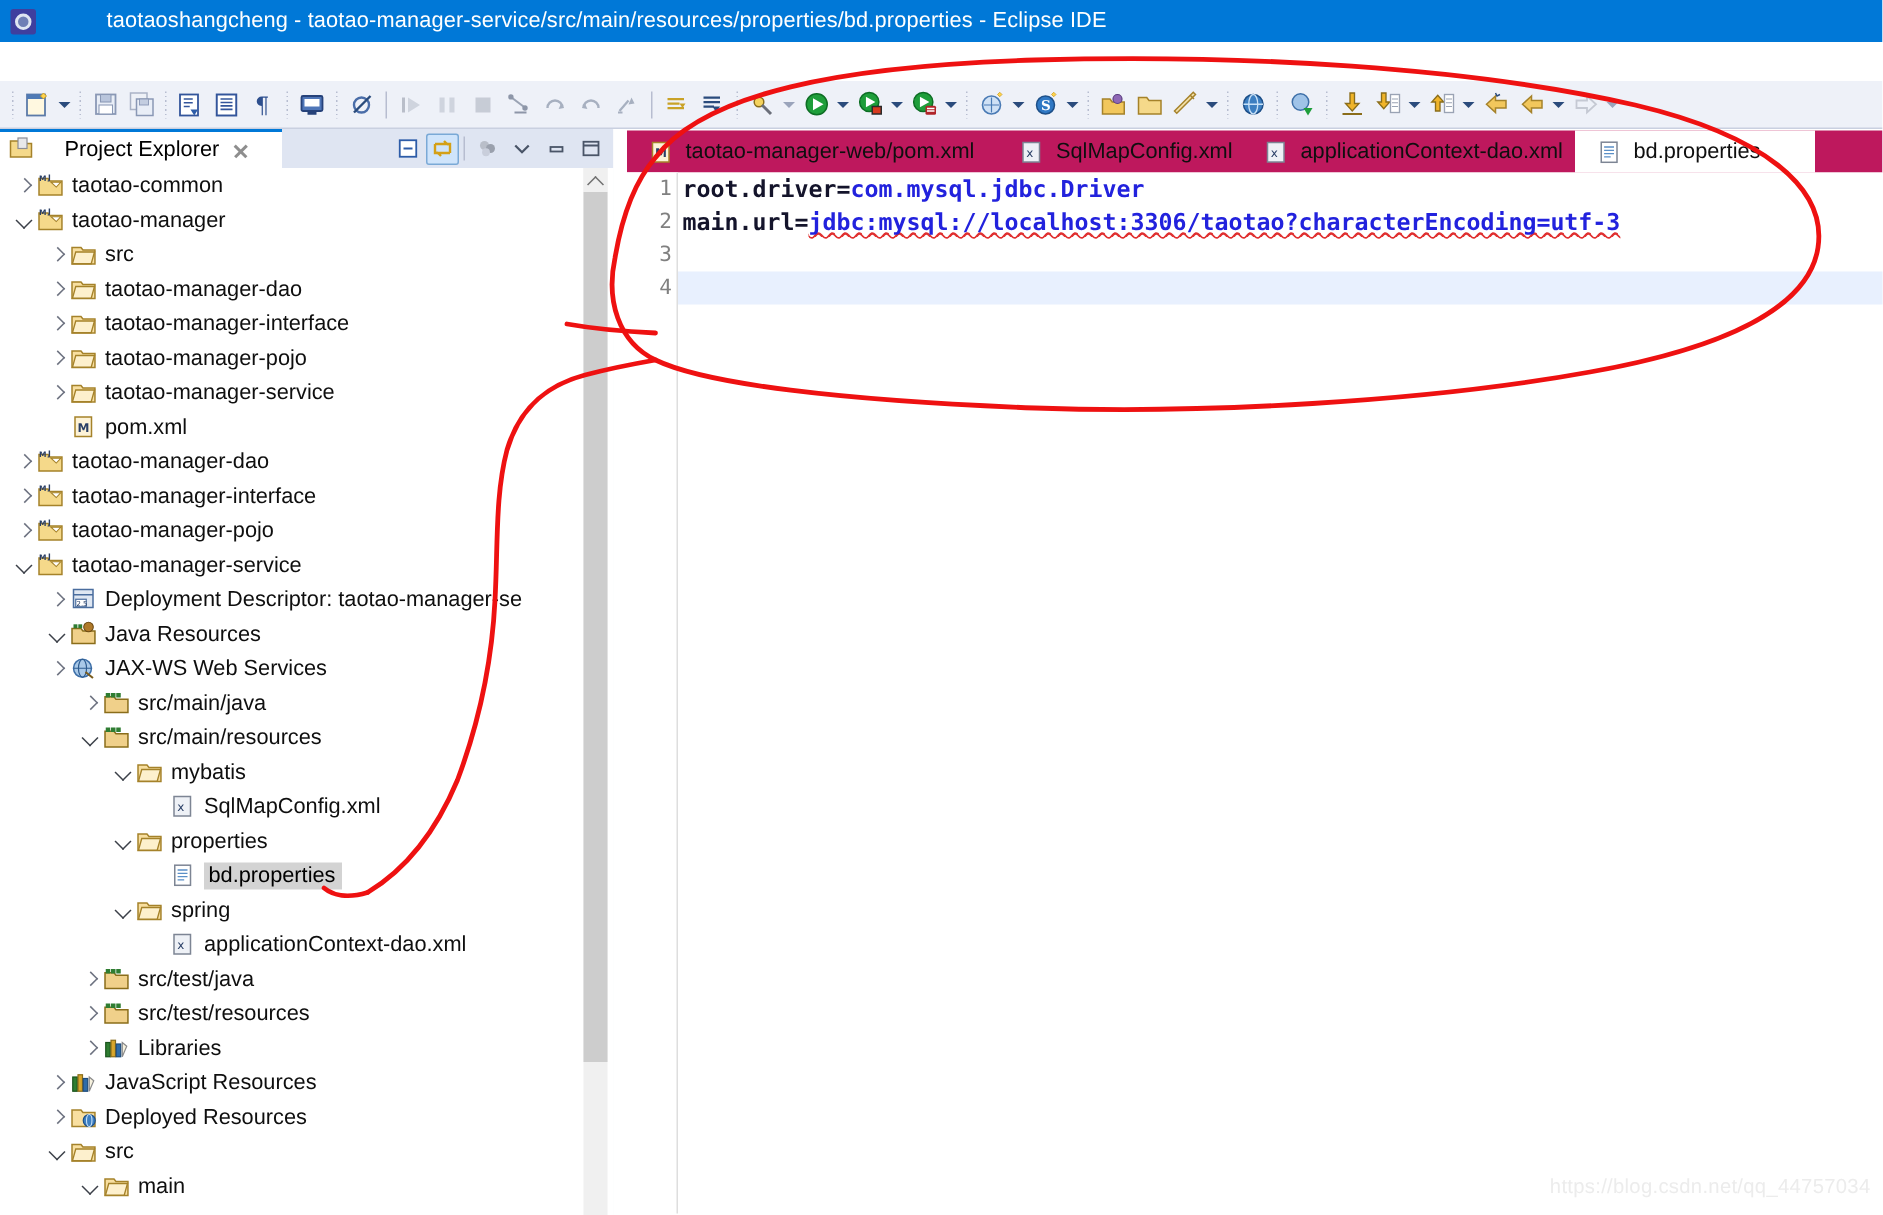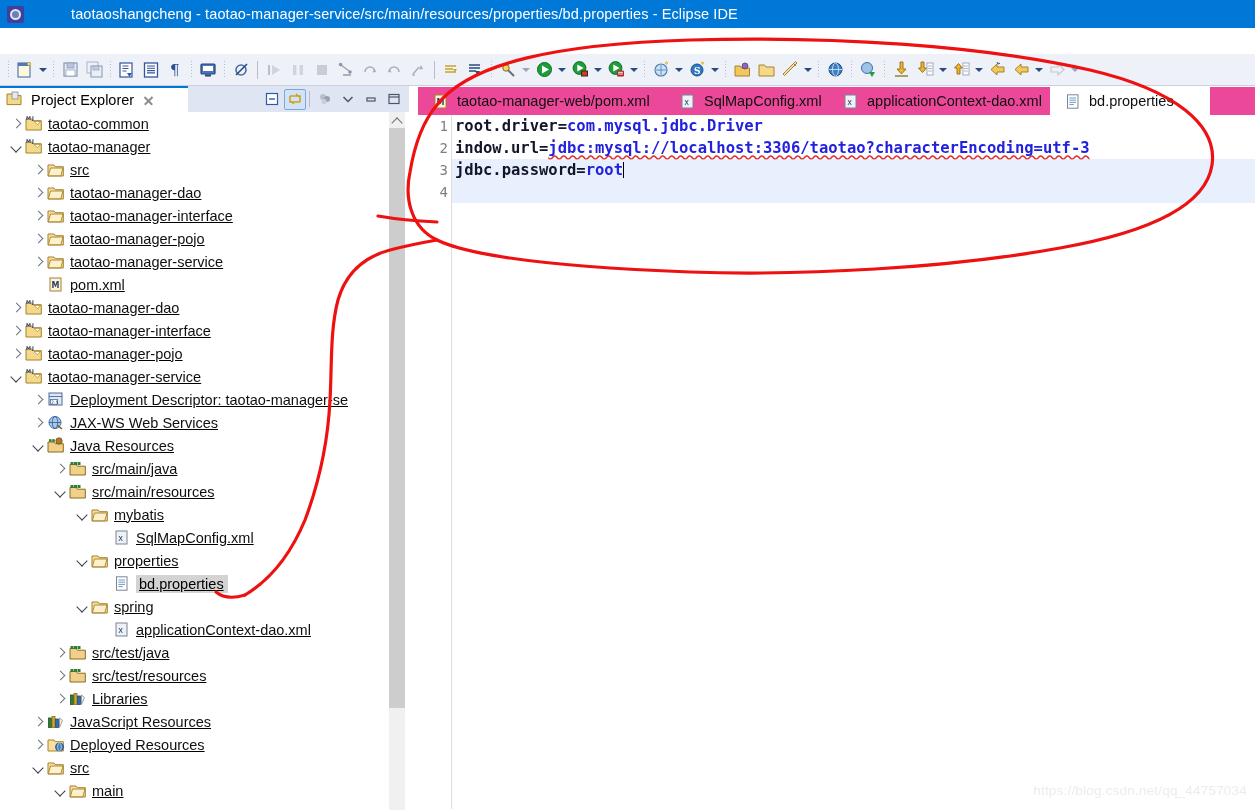--- a/index.html
+++ b/index.html
@@ -77,38 +77,38 @@
   }
   .ex-tabstrip{
     position:absolute;left:0;top:0;width:409px;height:26px;
     background:#dfe5f2;
   }
   .ex-tab{
     position:absolute;left:0;top:0;height:26px;background:#ffffff;
     display:flex;align-items:center;padding:0 8px 0 6px;box-sizing:border-box;
     border-top:2px solid #0078d7;
   }
-  .ex-tab .label{font-size:14.5px;color:#000;margin-left:8px;white-space:nowrap;}
+  .ex-tab .label{font-size:14.5px;color:#000;margin-left:20px;white-space:nowrap;}
   .ex-close{
     margin-left:8px;width:13px;height:13px;position:relative;opacity:.6;
   }
   .ex-close:before,.ex-close:after{
     content:"";position:absolute;left:1px;top:6px;width:11px;height:1.6px;background:#444;
   }
   .ex-close:before{transform:rotate(45deg);}
   .ex-close:after{transform:rotate(-45deg);}
   .ex-viewbtns{
     position:absolute;right:4px;top:2px;height:22px;display:flex;align-items:center;
   }
   .vbtn{width:22px;height:21px;display:flex;align-items:center;justify-content:center;position:relative;margin-left:1px;}
   .vbtn.active{background:#cfe4fb;border:1px solid #7aa9d6;box-sizing:border-box;border-radius:2px;}
 
   .tree{
     position:absolute;left:0;top:26px;width:389px;height:698px;
-    overflow:hidden;background:#fff;text-decoration:underline;
+    overflow:hidden;background:#fff;
   }
   .trow{
     height:23px;display:flex;align-items:center;white-space:nowrap;
     font-size:14.5px;color:#0f0f0f;
   }
   .twist{
     width:16px;height:23px;flex:none;position:relative;
   }
   .twist.collapsed:after{
     content:"";position:absolute;left:5px;top:7.5px;width:6px;height:6px;
@@ -140,21 +140,21 @@
   .ex-divider{
     position:absolute;left:405px;top:86px;width:4px;height:724px;background:#eef1f8;
   }
 
   
   .editor{
     position:absolute;left:409px;top:86px;width:846px;height:724px;background:#ffffff;
     box-sizing:border-box;
   }
   .ed-tabstrip{
-    position:absolute;left:9px;top:1px;width:837px;height:28px;background:#ec4899;
+    position:absolute;left:9px;top:1px;width:837px;height:28px;background:#be185d;
   }
   .ed-tab{
     position:absolute;top:0;height:28px;display:flex;align-items:center;
     padding:0 13px;box-sizing:border-box;font-size:14.5px;color:#0f0f0f;white-space:nowrap;
   }
   .ed-tab .lbl{margin-left:7px;}
   .ed-tab.active{background:#ffffff;}
   .ed-body{
     position:absolute;left:9px;top:29px;width:837px;height:694px;background:#ffffff;
   }
@@ -637,39 +637,39 @@
           <span class="ticon"><svg width="19" height="17" viewBox="0 0 19 17">
               <rect x="3" y="2" width="13" height="12" fill="#dfe7f2" stroke="#4a6d9e" stroke-width="1"></rect>
               <path d="M3 5.5 h13" stroke="#4a6d9e" stroke-width=".9"></path>
               <rect x="4.5" y="8.5" width="7" height="5" fill="#fff" stroke="#4a6d9e" stroke-width=".8"></rect>
               <text x="5" y="13" font-size="4.6" fill="#2a3f66" font-family="DejaVu Sans, sans-serif">2.5</text>
             </svg></span>
           <span class="tlabel">Deployment Descriptor: taotao-manager-se</span>
         </div>
         <div class="trow">
           <span style="width: 30px; flex: 0 0 auto;"></span>
+          <span class="twist expanded"></span>
+          <span class="ticon"><svg width="19" height="17" viewBox="0 0 19 17">
+              <path d="M2 5 h6 l1.3 1.7 h8 v8.3 H2 z" fill="#f0d08a" stroke="#8a6d1a" stroke-width="1"></path>
+              <circle cx="13" cy="4" r="3.2" fill="#b07a2a" stroke="#6d4a14" stroke-width=".7"></circle>
+              <rect x="3" y="2.2" width="2.6" height="2.6" fill="#2f7d32"></rect>
+              <rect x="6.2" y="2.2" width="2.6" height="2.6" fill="#2f7d32"></rect>
+            </svg></span>
+          <span class="tlabel">Java Resources</span>
+        </div>
+        <div class="trow">
+          <span style="width: 30px; flex: 0 0 auto;"></span>
           <span class="twist collapsed"></span>
           <span class="ticon"><svg width="19" height="17" viewBox="0 0 19 17">
               <circle cx="9" cy="8.5" r="6" fill="#a9c9e8" stroke="#3d6fa8" stroke-width="1"></circle>
               <ellipse cx="9" cy="8.5" rx="2.7" ry="6" fill="none" stroke="#2f5d91" stroke-width=".8"></ellipse>
               <path d="M3 8.5 h12" stroke="#2f5d91" stroke-width=".8"></path>
               <path d="M11 11 l5 4" stroke="#7a5c1e" stroke-width="1.4"></path>
             </svg></span>
           <span class="tlabel">JAX-WS Web Services</span>
-        </div>
-        <div class="trow">
-          <span style="width: 30px; flex: 0 0 auto;"></span>
-          <span class="twist expanded"></span>
-          <span class="ticon"><svg width="19" height="17" viewBox="0 0 19 17">
-              <path d="M2 5 h6 l1.3 1.7 h8 v8.3 H2 z" fill="#f0d08a" stroke="#8a6d1a" stroke-width="1"></path>
-              <circle cx="13" cy="4" r="3.2" fill="#b07a2a" stroke="#6d4a14" stroke-width=".7"></circle>
-              <rect x="3" y="2.2" width="2.6" height="2.6" fill="#2f7d32"></rect>
-              <rect x="6.2" y="2.2" width="2.6" height="2.6" fill="#2f7d32"></rect>
-            </svg></span>
-          <span class="tlabel">Java Resources</span>
         </div>
         <div class="trow">
           <span style="width: 52px; flex: 0 0 auto;"></span>
           <span class="twist collapsed"></span>
           <span class="ticon"><svg width="19" height="17" viewBox="0 0 19 17">
               <path d="M2 4.5 h6 l1.3 1.7 h8 v8.8 H2 z" fill="#f0d08a" stroke="#8a6d1a" stroke-width="1"></path>
               <rect x="2.5" y="2" width="3" height="3" fill="#2f7d32"></rect>
               <rect x="6" y="2" width="3" height="3" fill="#2f7d32"></rect>
               <rect x="9.5" y="2" width="3" height="3" fill="#2f7d32"></rect>
             </svg></span>
@@ -862,22 +862,21 @@
     <div class="ed-body">
       <div class="cur-line-hl"></div>
       <div class="gutter" id="gutter-host">
           <div class="gnum">1</div>
           <div class="gnum">2</div>
           <div class="gnum">3</div>
           <div class="gnum">4</div>
         </div>
       <div class="codearea" id="code-host">
           <div class="cline"><span class="k">root.driver=</span><span class="v">com.mysql.jdbc.Driver</span></div>
-          <div class="cline"><span class="k">indow.url=</span><span class="v sq">jdbc:mysql://localhost:3306/taotao?characterEncoding=utf-3</span></div>
-          <div class="cline current"><span class="k">jdbc.password=</span><span class="v">root</span><span class="caret-bar"></span></div>
+          <div class="cline"><span class="k">main.url=</span><span class="v sq">jdbc:mysql://localhost:3306/taotao?characterEncoding=utf-3</span></div>
         </div>
     </div>
   </div>
 
   <div class="watermark">https://blog.csdn.net/qq_44757034</div>
 
   <svg class="annot" viewBox="0 0 1255 810">
     <g fill="none" stroke="#ee1111" stroke-width="3.2" stroke-linecap="round" stroke-linejoin="round">
 
       <path d="

